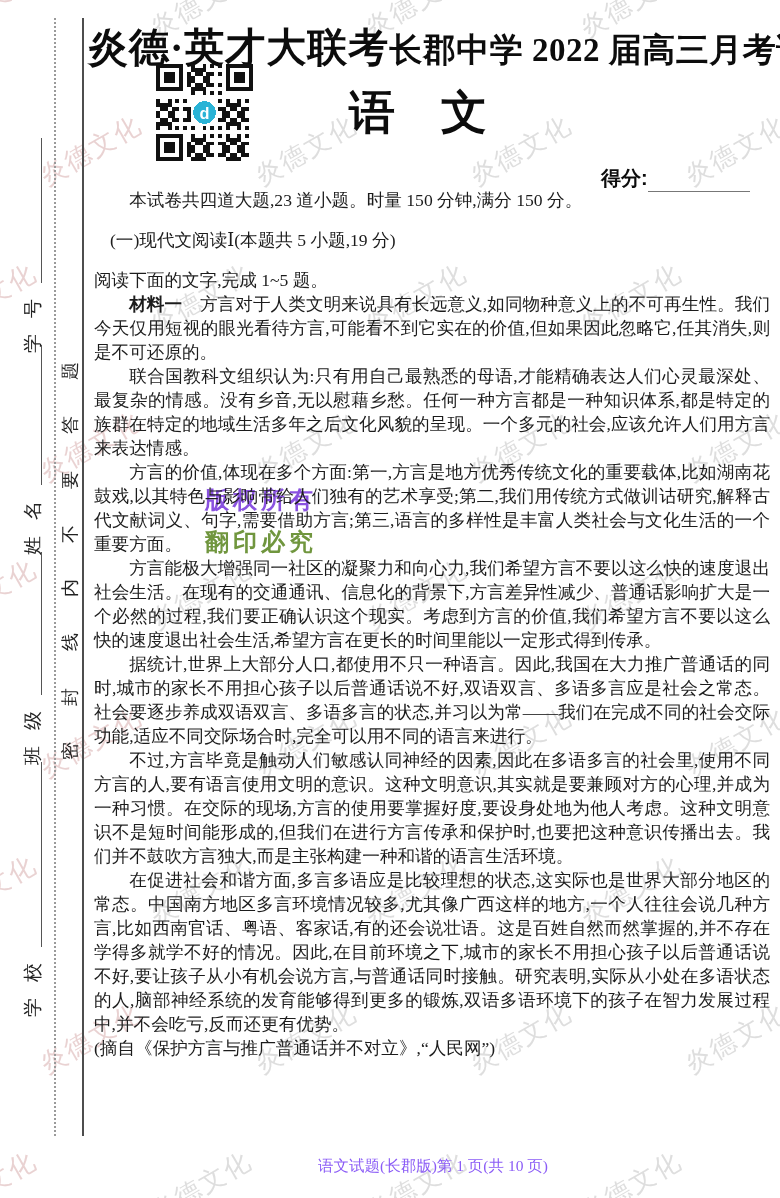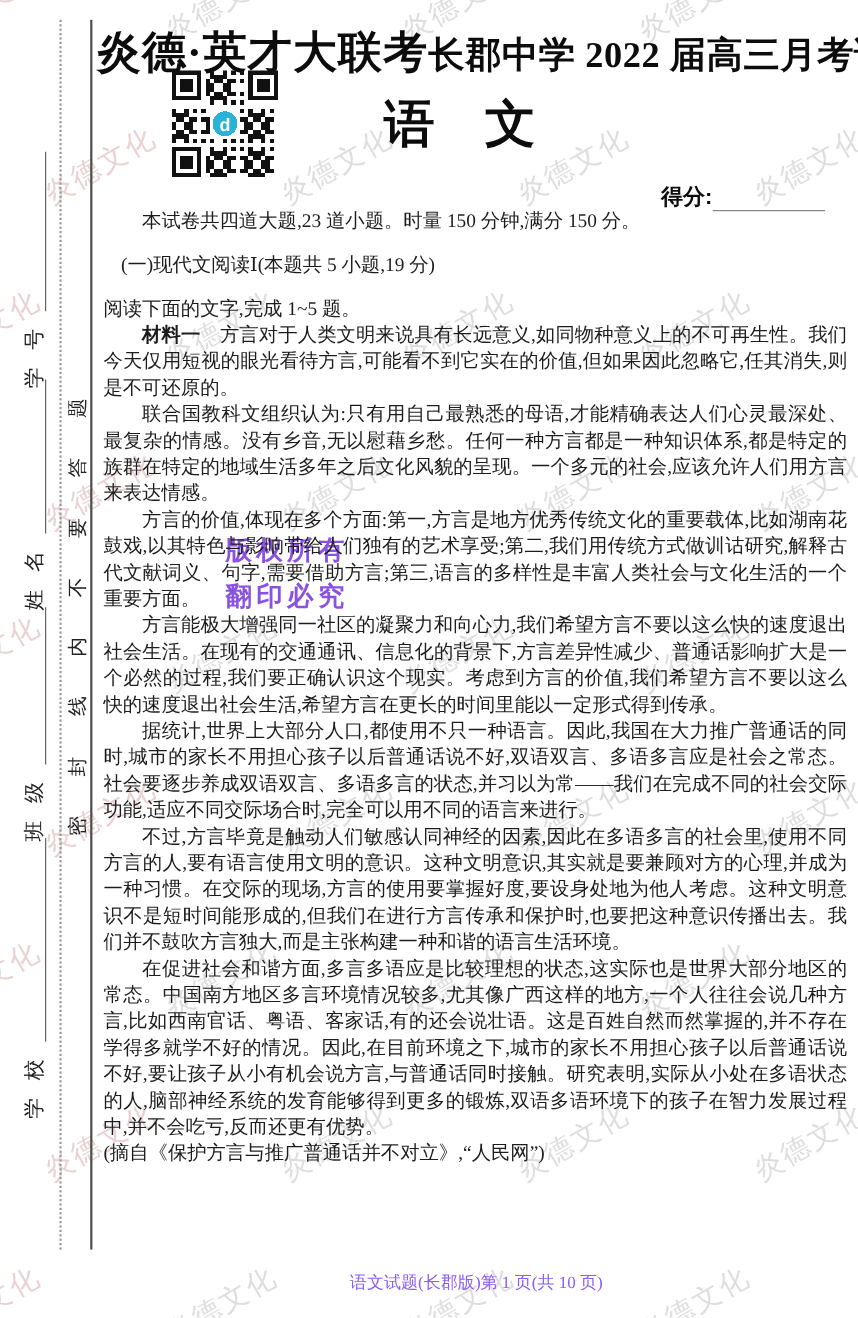--- a/index.html
+++ b/index.html
@@ -94,21 +94,21 @@
       <span class="wm" style="left: 575px; top: 873px; color: rgb(217, 217, 217);">炎德文化</span>
       <span class="wm" style="left: 35px; top: 1021px; color: rgb(230, 203, 203);">炎德文化</span>
       <span class="wm" style="left: 250px; top: 1021px; color: rgb(217, 217, 217);">炎德文化</span>
       <span class="wm" style="left: 465px; top: 1021px; color: rgb(217, 217, 217);">炎德文化</span>
       <span class="wm" style="left: 680px; top: 1021px; color: rgb(217, 217, 217);">炎德文化</span>
       <span class="wm" style="left: -70px; top: 1169px; color: rgb(230, 203, 203);">炎德文化</span>
       <span class="wm" style="left: 145px; top: 1169px; color: rgb(217, 217, 217);">炎德文化</span>
       <span class="wm" style="left: 360px; top: 1169px; color: rgb(217, 217, 217);">炎德文化</span>
       <span class="wm" style="left: 575px; top: 1169px; color: rgb(217, 217, 217);">炎德文化</span>
       <span class="wm-extra" style="left: 205px; top: 484px; color: #6d28d9;">版权所有</span>
-      <span class="wm-extra" style="left: 205px; top: 526px; color: #6d28d9;">翻印必究</span>
+      <span class="wm-extra" style="left: 205px; top: 526px; color: #4d7c0f;">翻印必究</span>
     </div>
 
   <div class="rule-dotted"></div>
   <div class="rule-solid"></div>
   <div class="seal-col" id="seal-col">
       <span>题</span>
       <span>答</span>
       <span>要</span>
       <span>不</span>
       <span>内</span>

